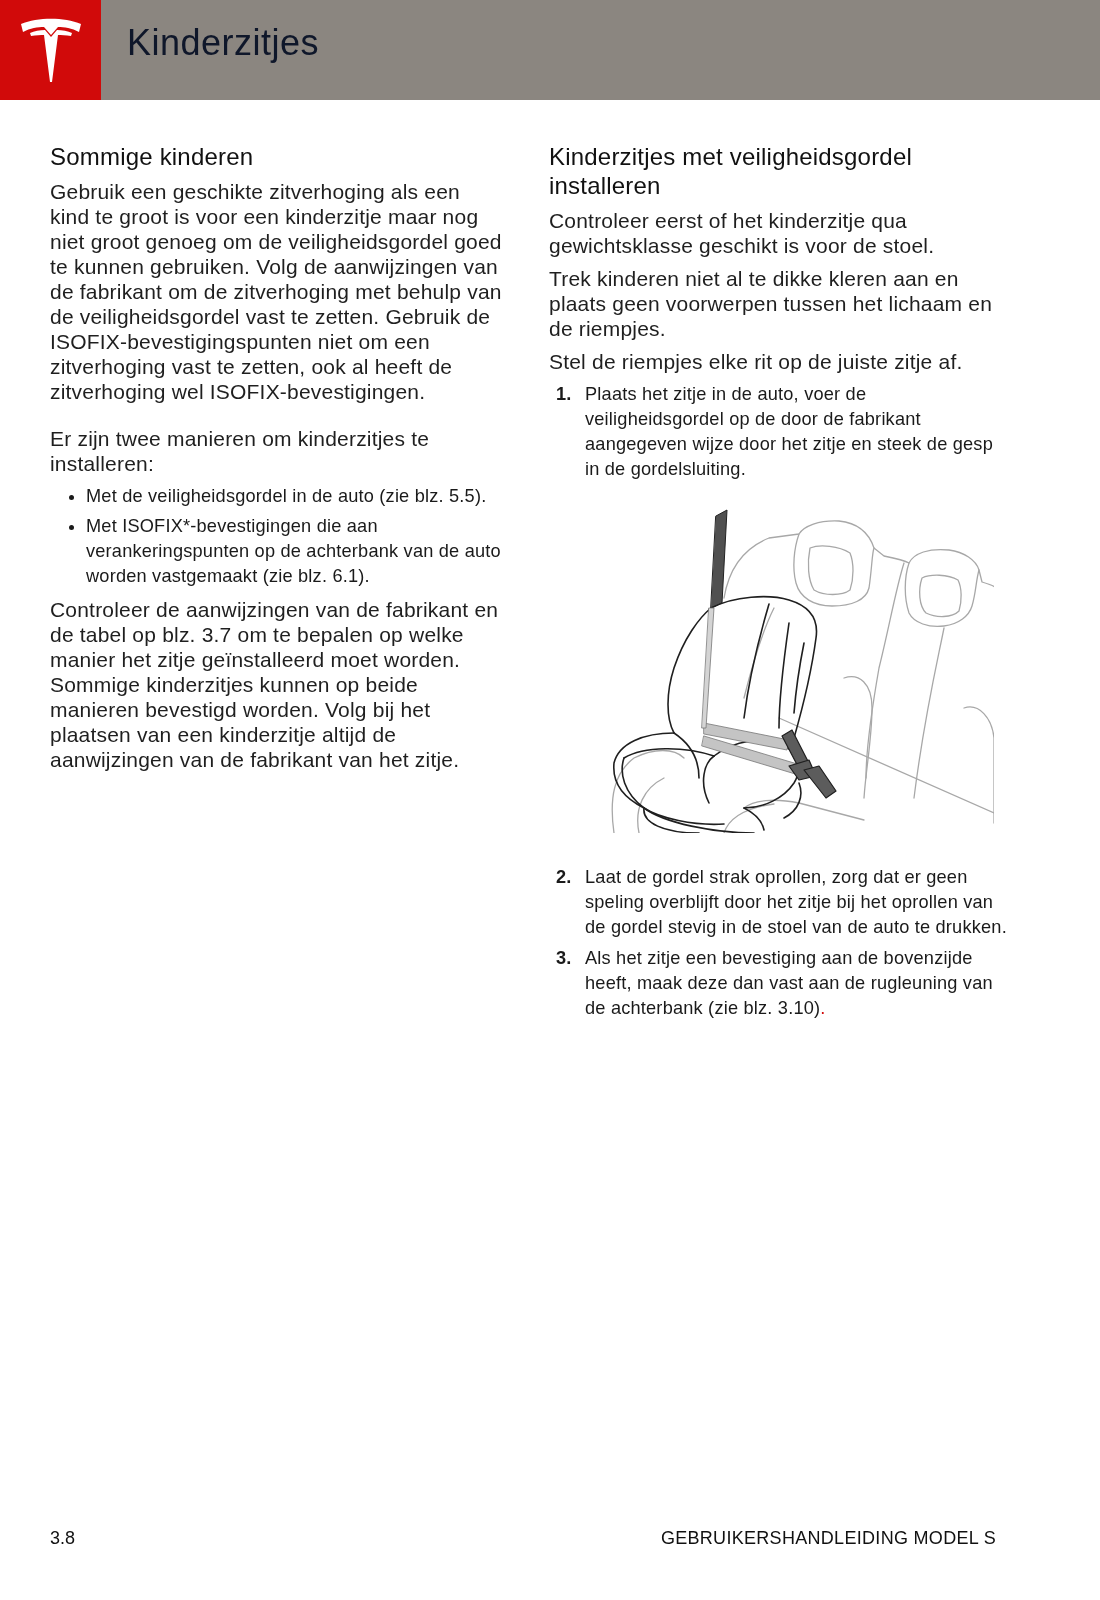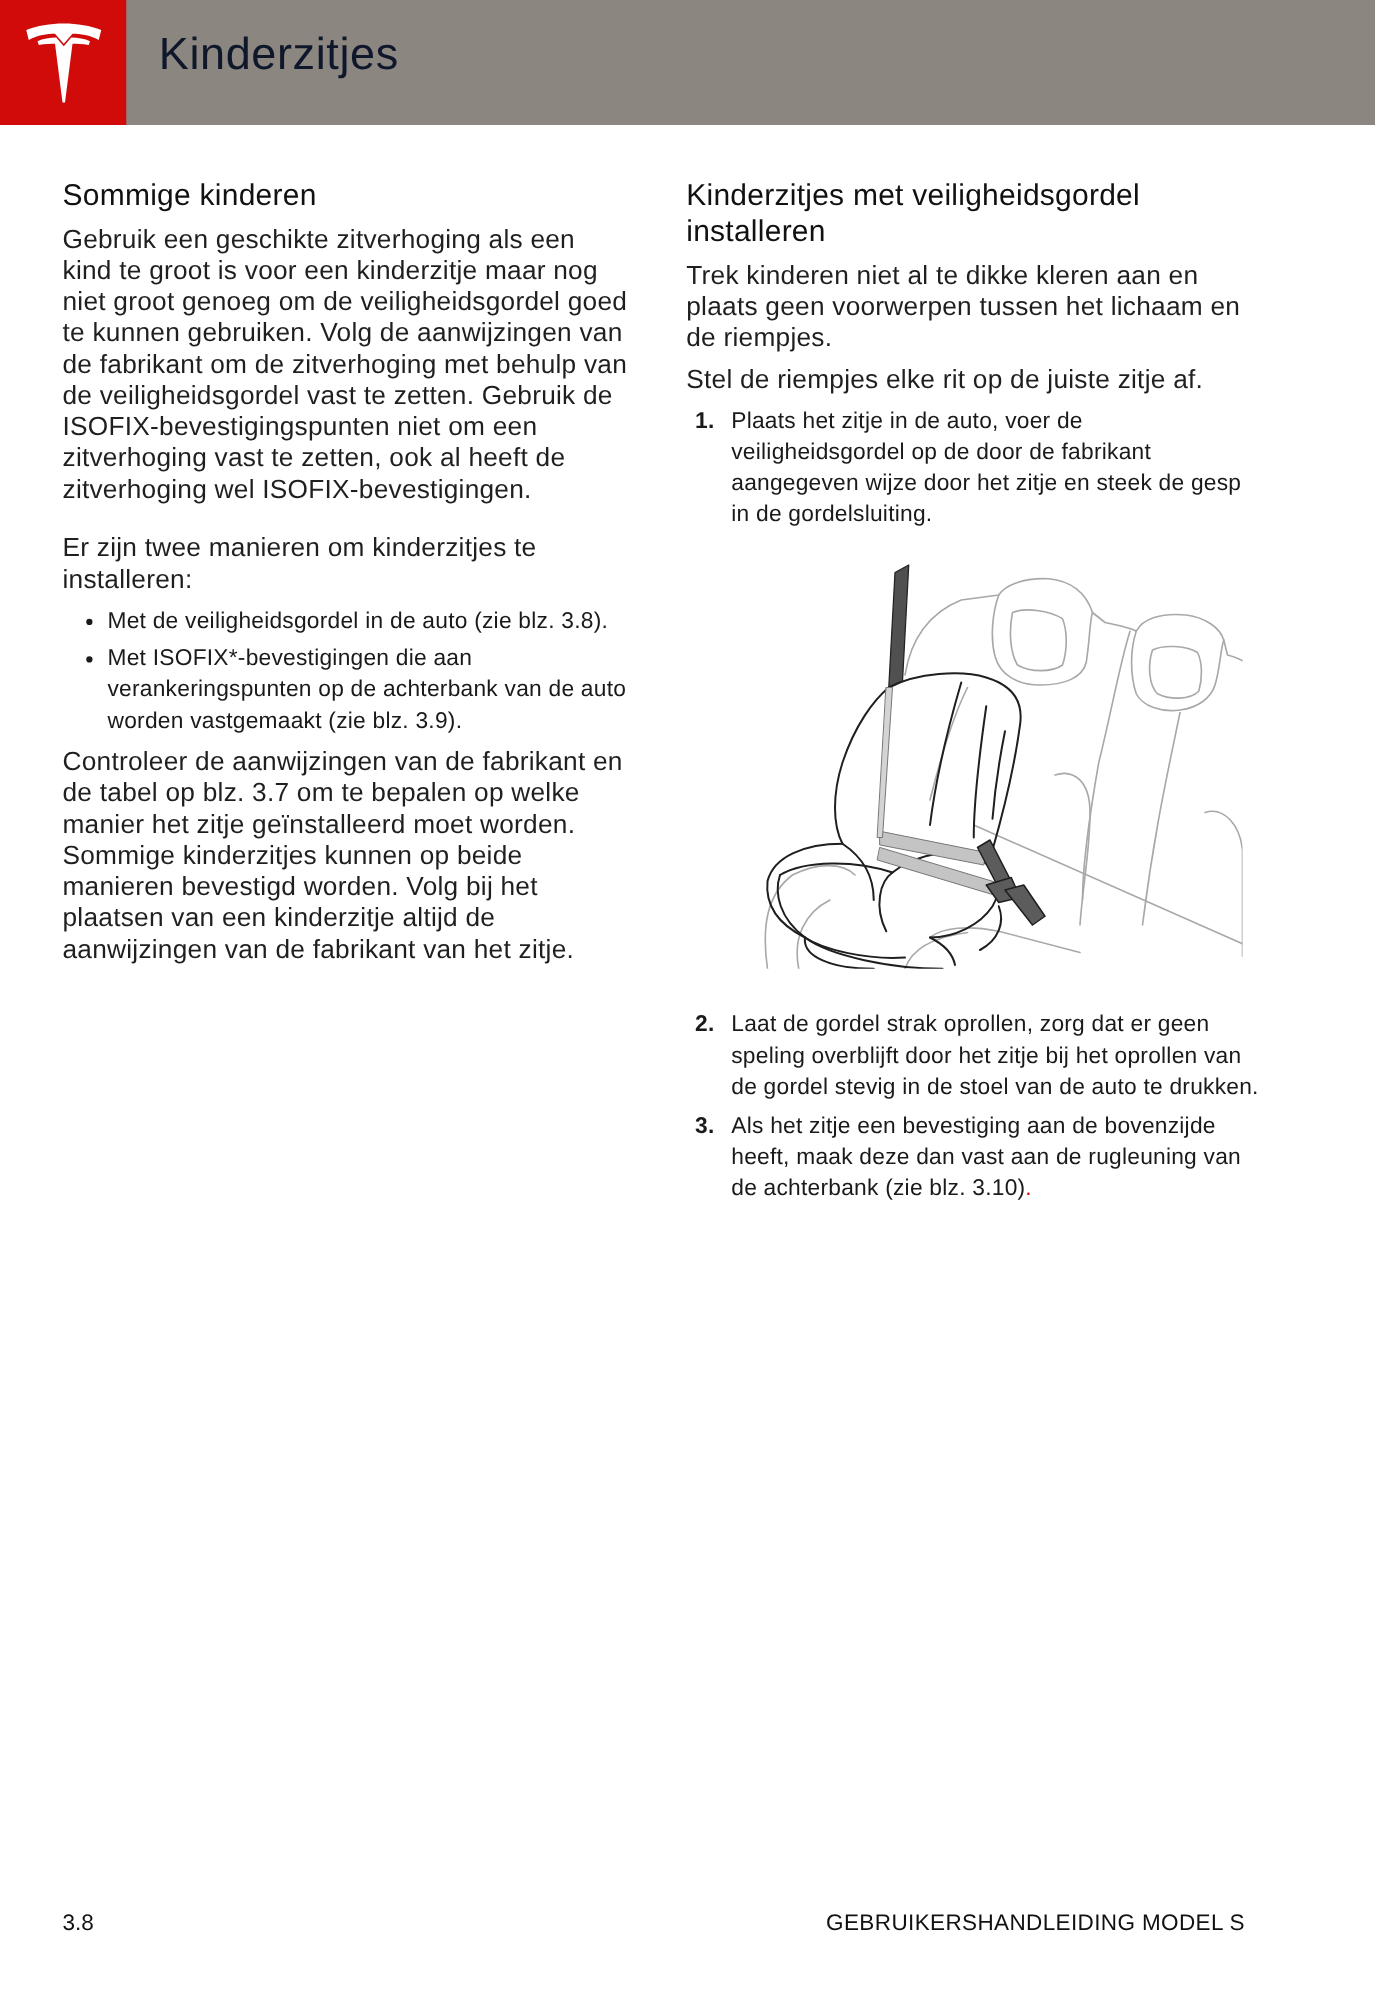--- a/index.html
+++ b/index.html
@@ -46,29 +46,30 @@
 </div>
 
 <div class="col col-left">
   <div class="section">
     <h2>Sommige kinderen</h2>
     <p>Gebruik een geschikte zitverhoging als een kind te groot is voor een kinderzitje maar nog niet groot genoeg om de veiligheidsgordel goed te kunnen gebruiken. Volg de aanwijzingen van de fabrikant om de zitverhoging met behulp van de veiligheidsgordel vast te zetten. Gebruik de ISOFIX-bevestigingspunten niet om een zitverhoging vast te zetten, ook al heeft de zitverhoging wel ISOFIX-bevestigingen.</p>
   </div>
   <div class="section">
     <p>Er zijn twee manieren om kinderzitjes te installeren:</p>
     <ul>
-      <li>Met de veiligheidsgordel in de auto (zie blz. 3.8).</li>
-      <li>Met ISOFIX*-bevestigingen die aan verankeringspunten op de achterbank van de auto worden vastgemaakt (zie blz. 3.9).</li>
+      <li>Met de veiligheidsgordel in de auto (zie blz. 5.5).</li>
+      <li>Met ISOFIX*-bevestigingen die aan verankeringspunten op de achterbank van de auto worden vastgemaakt (zie blz. 6.1).</li>
     </ul>
     <p>Controleer de aanwijzingen van de fabrikant en de tabel op blz. 3.7 om te bepalen op welke manier het zitje geïnstalleerd moet worden. Sommige kinderzitjes kunnen op beide manieren bevestigd worden. Volg bij het plaatsen van een kinderzitje altijd de aanwijzingen van de fabrikant van het zitje.</p>
   </div>
 </div>
 
 <div class="col col-right">
   <h2 style="width:430px;">Kinderzitjes met veiligheidsgordel installeren</h2>
+  <p>Controleer eerst of het kinderzitje qua gewichtsklasse geschikt is voor de stoel.</p>
   <p>Trek kinderen niet al te dikke kleren aan en plaats geen voorwerpen tussen het lichaam en de riempjes.</p>
   <p>Stel de riempjes elke rit op de juiste zitje af.</p>
   <ol>
     <li>
       <span class="num">1.</span>
       <span>Plaats het zitje in de auto, voer de veiligheidsgordel op de door de fabrikant aangegeven wijze door het zitje en steek de gesp in de gordelsluiting.</span>
     </li>
   </ol>
 
   <div class="illustration">

